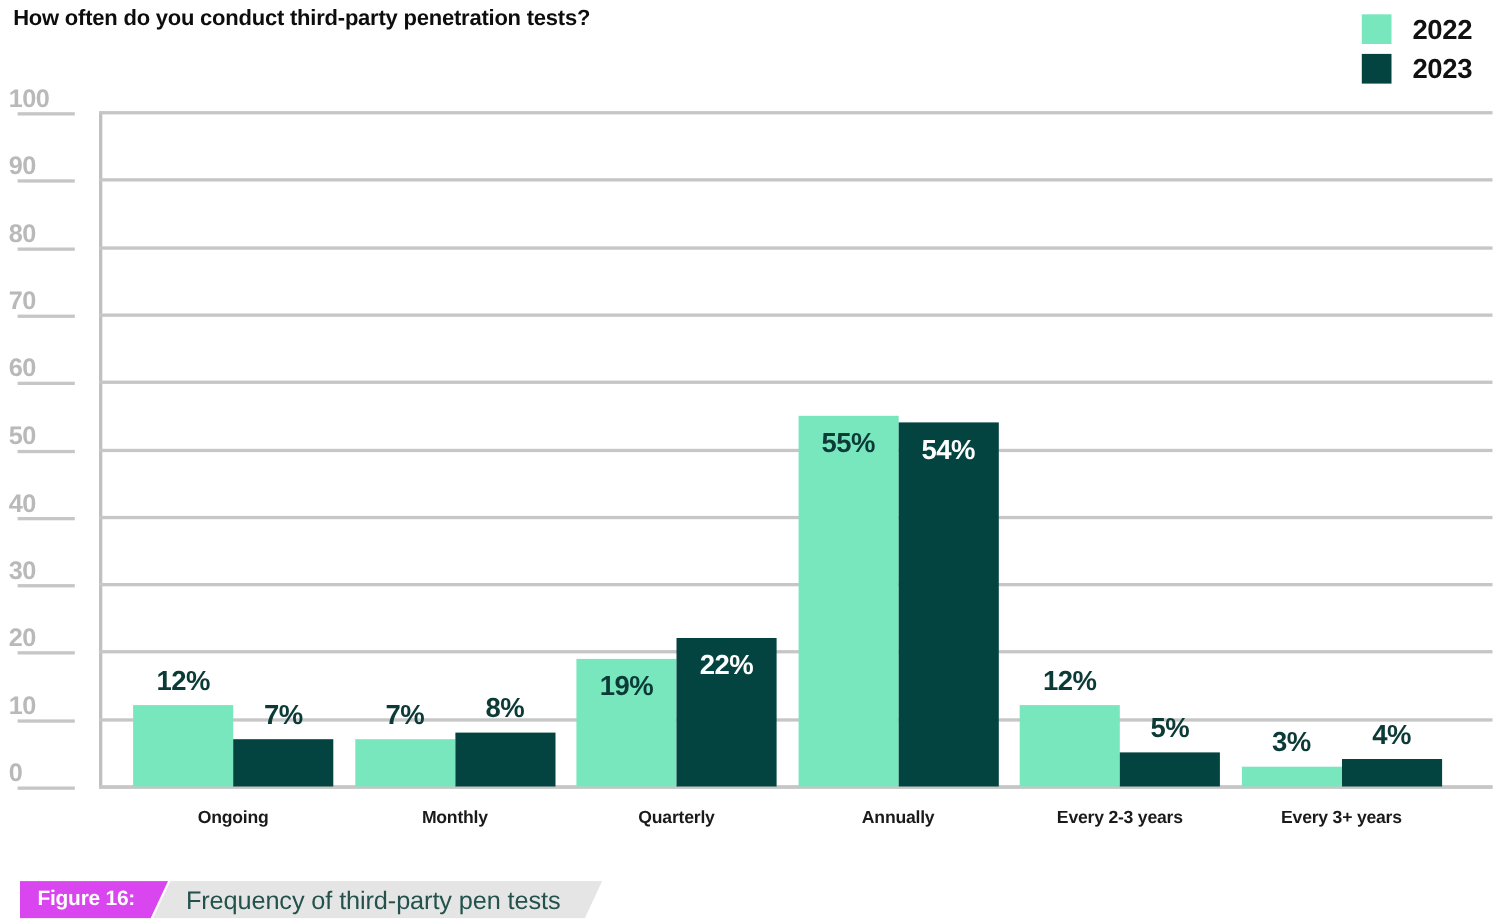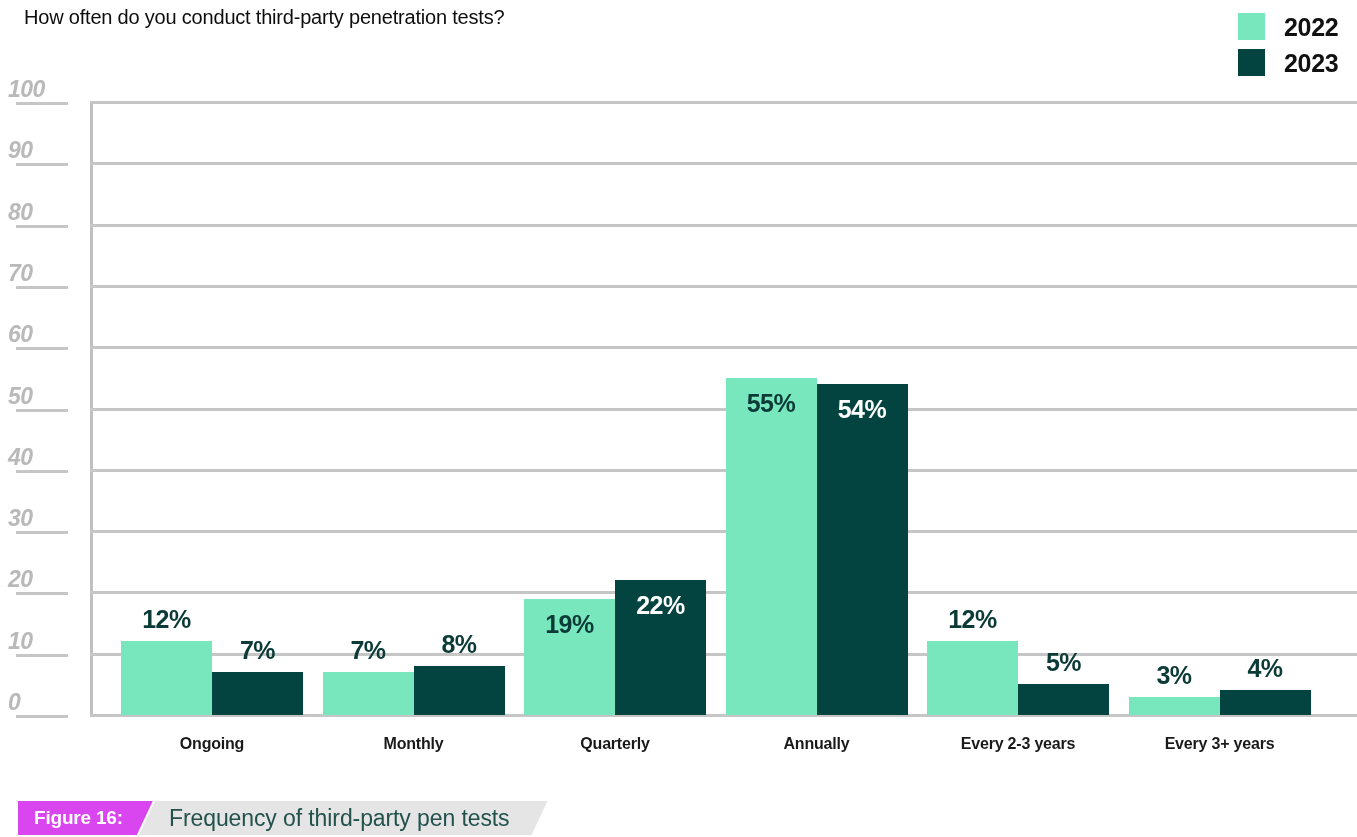--- a/index.html
+++ b/index.html
@@ -19,24 +19,24 @@
 
   
   #header {
     position: absolute;
     left: 0; top: 0;
     width: 1357px;
     height: 80px;
   }
   #chart-title {
     position: absolute;
-    left: 24px;
+    left: 12px;
     top: 6px;
     font-size: 20px;
-    font-weight: normal;
+    font-weight: bold;
     letter-spacing: -0.2px;
     color: #0d0d0d;
     white-space: nowrap;
   }
   #legend {
     position: absolute;
     right: 7px;
     top: 4px;
     width: 112px;
   }
@@ -80,21 +80,20 @@
     position: absolute;
     left: 0;
     bottom: 4px;
     width: 60px;
     text-align: left;
     font-size: 23px;
     font-weight: bold;
     color: #b9b9b9;
     line-height: 1;
     letter-spacing: -0.5px;
-    font-style: italic;
   }
   .ytick .ytick-rule {
     position: absolute;
     left: 8px;
     bottom: 0;
     width: 52px;
     height: 3px;
     background: #c6c6c6;
   }
 

